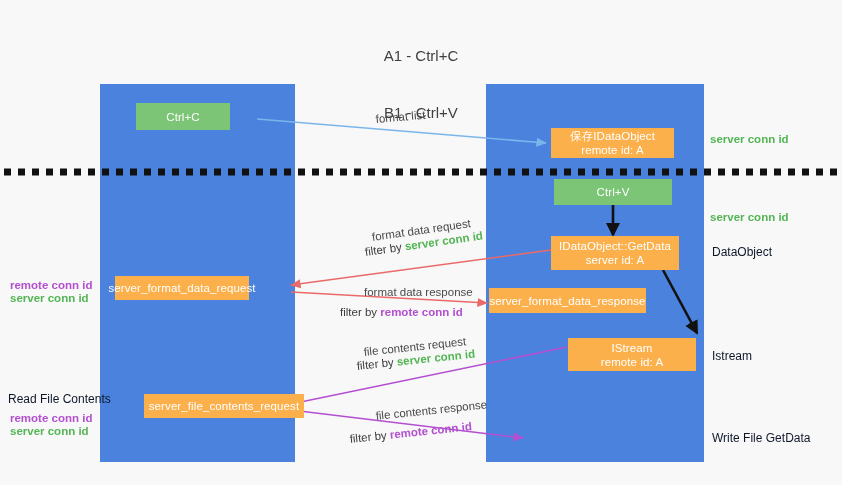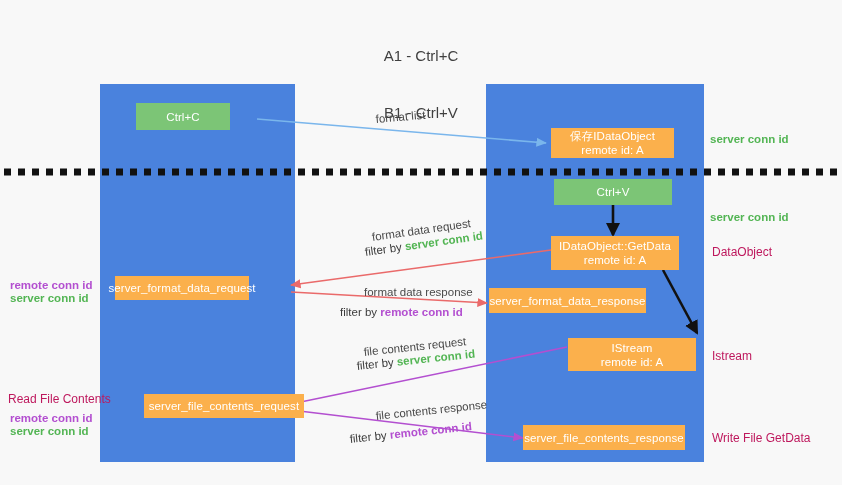--- a/index.html
+++ b/index.html
@@ -63,21 +63,21 @@
     line-height: 15px;
     white-space: pre;
     color: #3c3c3c;
   }
   .lbl.gray      { color: #4a4a4a; }
   .lbl.green     { color: #53b554; font-weight: bold; }
   .lbl.purple    { color: #b34fd0; font-weight: bold; }
   .lbl.mix       { color: #3c3c3c; }
   .lbl.mix .g    { color: #53b554; font-weight: bold; }
   .lbl.mix .p    { color: #b34fd0; font-weight: bold; }
-  .lbl.side      { font-size: 12px; color: #be185d; }
+  .lbl.side      { font-size: 12px; color: #0f172a; }
 
   .rot-a { transform: rotate(-8deg); transform-origin: left top; }
   .rot-b { transform: rotate(-6deg); transform-origin: left top; }
   .rot-c { transform: rotate(-5deg); transform-origin: left top; }
 
   
   svg.overlay {
     position: absolute; left: 0; top: 0;
     width: 842px; height: 485px;
     pointer-events: none;
@@ -139,32 +139,31 @@
   </svg>
 
   <div class="abs box green" style="left:136px; top:103px; width:94px; height:27px;">Ctrl+C</div>
 
   <div class="abs box orange" style="left:551px; top:128px; width:123px; height:30px;">保存IDataObject
 remote id: A</div>
 
   <div class="abs box green" style="left:554px; top:179px; width:118px; height:26px;">Ctrl+V</div>
 
   <div class="abs box orange" style="left:551px; top:236px; width:128px; height:34px;">IDataObject::GetData
-remote id: A</div>
+server id: A</div>
 
   <div class="abs box orange" style="left:115px; top:276px; width:134px; height:24px;">server_format_data_request</div>
 
   <div class="abs box orange" style="left:489px; top:288px; width:157px; height:25px;">server_format_data_response</div>
 
   <div class="abs box orange" style="left:568px; top:338px; width:128px; height:33px;">IStream
 remote id: A</div>
 
   <div class="abs box orange" style="left:144px; top:394px; width:160px; height:24px;">server_file_contents_request</div>
 
-  <div class="abs box orange" style="left:523px; top:425px; width:162px; height:25px;">server_file_contents_response</div>
 
   <div class="abs lbl gray rot-c" style="left:375px; top:112px;">format list</div>
 
   <div class="abs lbl gray rot-a" style="left:371px; top:230px;">format data request</div>
   <div class="abs lbl mix rot-a" style="left:364px; top:245px;"><span>filter by </span><span class="g">server conn id</span></div>
 
   <div class="abs lbl gray" style="left:364px; top:285px;">format data response</div>
   <div class="abs lbl mix" style="left:340px; top:305px;"><span>filter by </span><span class="p">remote conn id</span></div>
 
   <div class="abs lbl gray rot-b" style="left:363px; top:345px;">file contents request</div>

